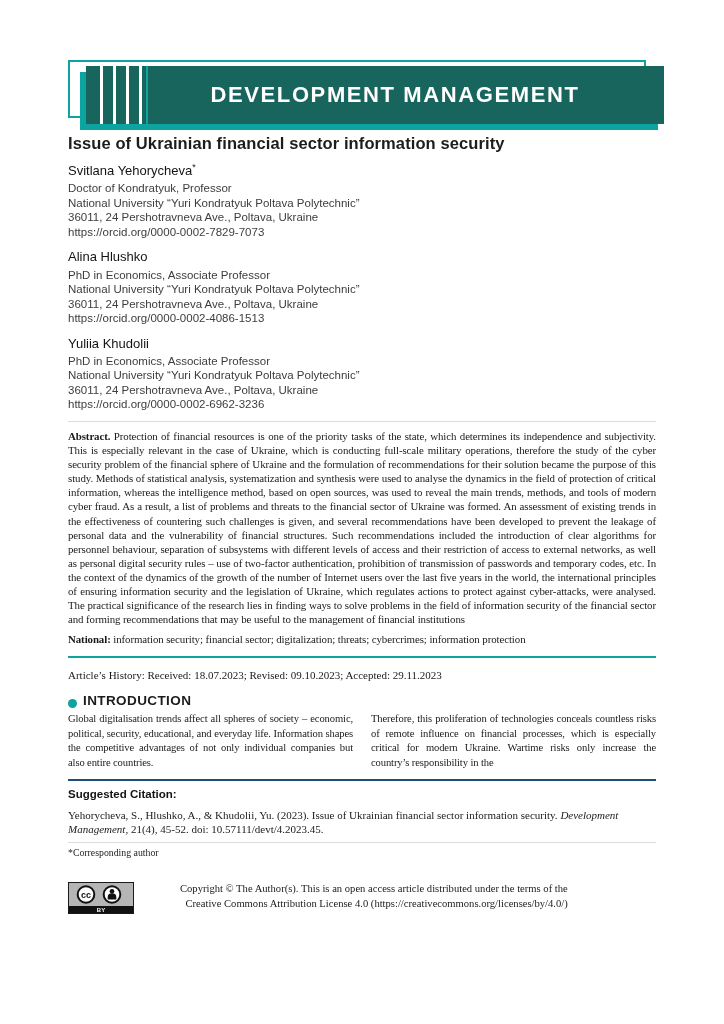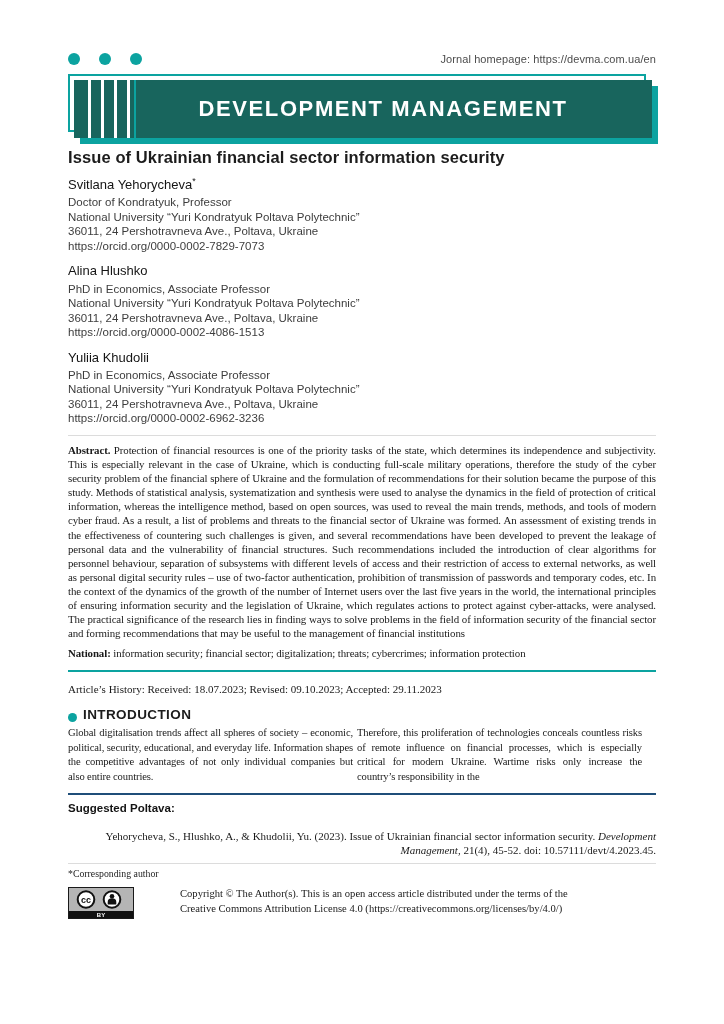--- a/index.html
+++ b/index.html
@@ -10,21 +10,21 @@
   
   .top-row { display:flex; justify-content:space-between; align-items:center; height:14px; }
   .dots { display:flex; gap:19px; }
   .dot { width:12px; height:12px; border-radius:50%; background:#0CA3A0; }
   .homepage { font-size:11px; color:#4C4C4C; letter-spacing:.1px; }
 
   
   .banner { position:relative; margin-top:8px; height:72px; width:588px; }
   .banner-outline { position:absolute; left:0; top:0; width:578px; height:58px; border:2px solid #0CA3A0; background:#fff; }
   .banner-shadow { position:absolute; left:12px; top:12px; width:578px; height:58px; background:#0CA3A0; }
-  .banner-main { position:absolute; left:6px; top:6px; width:578px; height:58px; background:#18655D; display:flex; align-items:center; justify-content:center; }
+  .banner-main { position:absolute; left:18px; top:6px; width:578px; height:58px; background:#18655D; display:flex; align-items:center; justify-content:center; }
   .banner-stripes { position:absolute; left:4px; top:0; bottom:0; width:58px;
     background:repeating-linear-gradient(90deg, rgba(0,0,0,0) 0px, rgba(0,0,0,0) 10px, #ffffff 10px, #ffffff 13px);
     border-right:2px solid #0CA3A0; }
   .banner-title { color:#ffffff; font-weight:bold; font-size:22px; letter-spacing:1.6px; position:relative; z-index:2; padding-left:40px; }
 
   
   .meta-row { display:flex; justify-content:space-between; align-items:flex-start; margin-top:10px; }
   .udc-block { font-size:11px; color:#4C4C4C; line-height:14px; }
   .issue-block { display:flex; align-items:center; margin-top:-2px; }
   .issue { font-size:13px; font-weight:bold; color:#1C1C1C; }
@@ -42,46 +42,38 @@
   .hairline { border-top:1px solid #DCDCDC; margin-top:9px; }
   .abstract { margin-top:7px; font-size:10.9px; line-height:14.1px; letter-spacing:-.1px; text-align:justify;font-family:Liberation Serif, serif; }
   .keywords { margin-top:7px; font-size:10.9px; letter-spacing:-.1px; }
   .teal-rule { border-top:2px solid #0CA3A0; margin-top:11px; }
   .history { margin-top:11px; font-size:11px; }
 
   .section-heading { display:flex; align-items:flex-end; margin-top:12px; }
   .bullet { width:9px; height:9px; border-radius:50%; background:#0CA3A0; margin-right:6px; }
   .section-heading span.hd { font-size:13.5px; font-weight:bold; color:#1C1C1C; letter-spacing:.4px; }
 
-  .columns { display:flex; gap:4px; margin-top:4px; }
+  .columns { display:flex; gap:18px; margin-top:4px; }
   .col { width:285px; font-size:10.6px; line-height:14.6px; letter-spacing:-.12px; text-align:justify; }
 
   .navy-rule { border-top:2px solid #1F4E79; margin-top:8px; }
   .citation-label { margin-top:7px; font-size:11.5px; font-weight:bold; color:#141414; }
-  .citation { margin-top:15px; font-size:11px; line-height:14.2px;text-align:right; }
+  .citation { margin-top:8px; font-size:11px; line-height:14.2px; }
   .hairline2 { border-top:1px solid #DCDCDC; margin-top:6px; }
   .corresponding { margin-top:4px; font-size:9.8px; color:#222; }
 
-  .license-row { display:flex; align-items:flex-start; margin-top:8px; }
+  .license-row { display:flex; align-items:flex-start; margin-top:24px;text-align:right; }
   .cc-badge { flex:0 0 auto; }
   .copyright { margin-left:46px; font-size:10.6px; line-height:14.5px; }
 </style>
 </head>
 <body>
 
 <div class="page">
 
-  <div class="top-row">
-    <div class="dots">
-      <span class="dot"></span>
-      <span class="dot"></span>
-      <span class="dot"></span>
-    </div>
-    <div class="homepage">Jornal homepage: https://devma.com.ua/en</div>
-  </div>
 
   <div class="banner">
     <div class="banner-outline"></div>
     <div class="banner-shadow"></div>
     <div class="banner-main">
       <div class="banner-stripes"></div>
       <span class="banner-title">DEVELOPMENT MANAGEMENT</span>
     </div>
   </div>
 
@@ -127,21 +119,21 @@
     <span class="hd">INTRODUCTION</span>
   </div>
 
   <div class="columns">
     <p class="col serif">Global digitalisation trends affect all spheres of society – economic, political, security, educational, and everyday life. Information shapes the competitive advantages of not only individual companies but also entire countries.</p>
     <p class="col serif">Therefore, this proliferation of technologies conceals countless risks of remote influence on financial processes, which is especially critical for modern Ukraine. Wartime risks only increase the country’s responsibility in the</p>
   </div>
 
   <div class="navy-rule"></div>
 
-  <div class="citation-label">Suggested Poltava:</div>
+  <div class="citation-label">Suggested Citation:</div>
   <p class="citation serif"><span>Yehorycheva, S., Hlushko, A., &amp; Khudolii, Yu. (2023). Issue of Ukrainian financial sector information security. </span><i>Development Management,</i><span> 21(4), 45-52. doi: 10.57111/devt/4.2023.45.</span></p>
 
   <div class="hairline2"></div>
   <div class="corresponding serif">*Corresponding author</div>
 
   <div class="license-row">
     <svg class="cc-badge" width="66" height="32" viewBox="0 0 66 32" xmlns="http://www.w3.org/2000/svg">
       <rect x="0.5" y="0.5" width="65" height="31" fill="#b5b5b5" stroke="#1a1a1a"></rect>
       <circle cx="18" cy="12.5" r="8.3" fill="#ffffff" stroke="#111111" stroke-width="2"></circle>
       <text x="18" y="16" font-family="Liberation Sans, sans-serif" font-size="9" font-weight="bold" fill="#111111" text-anchor="middle">cc</text>

